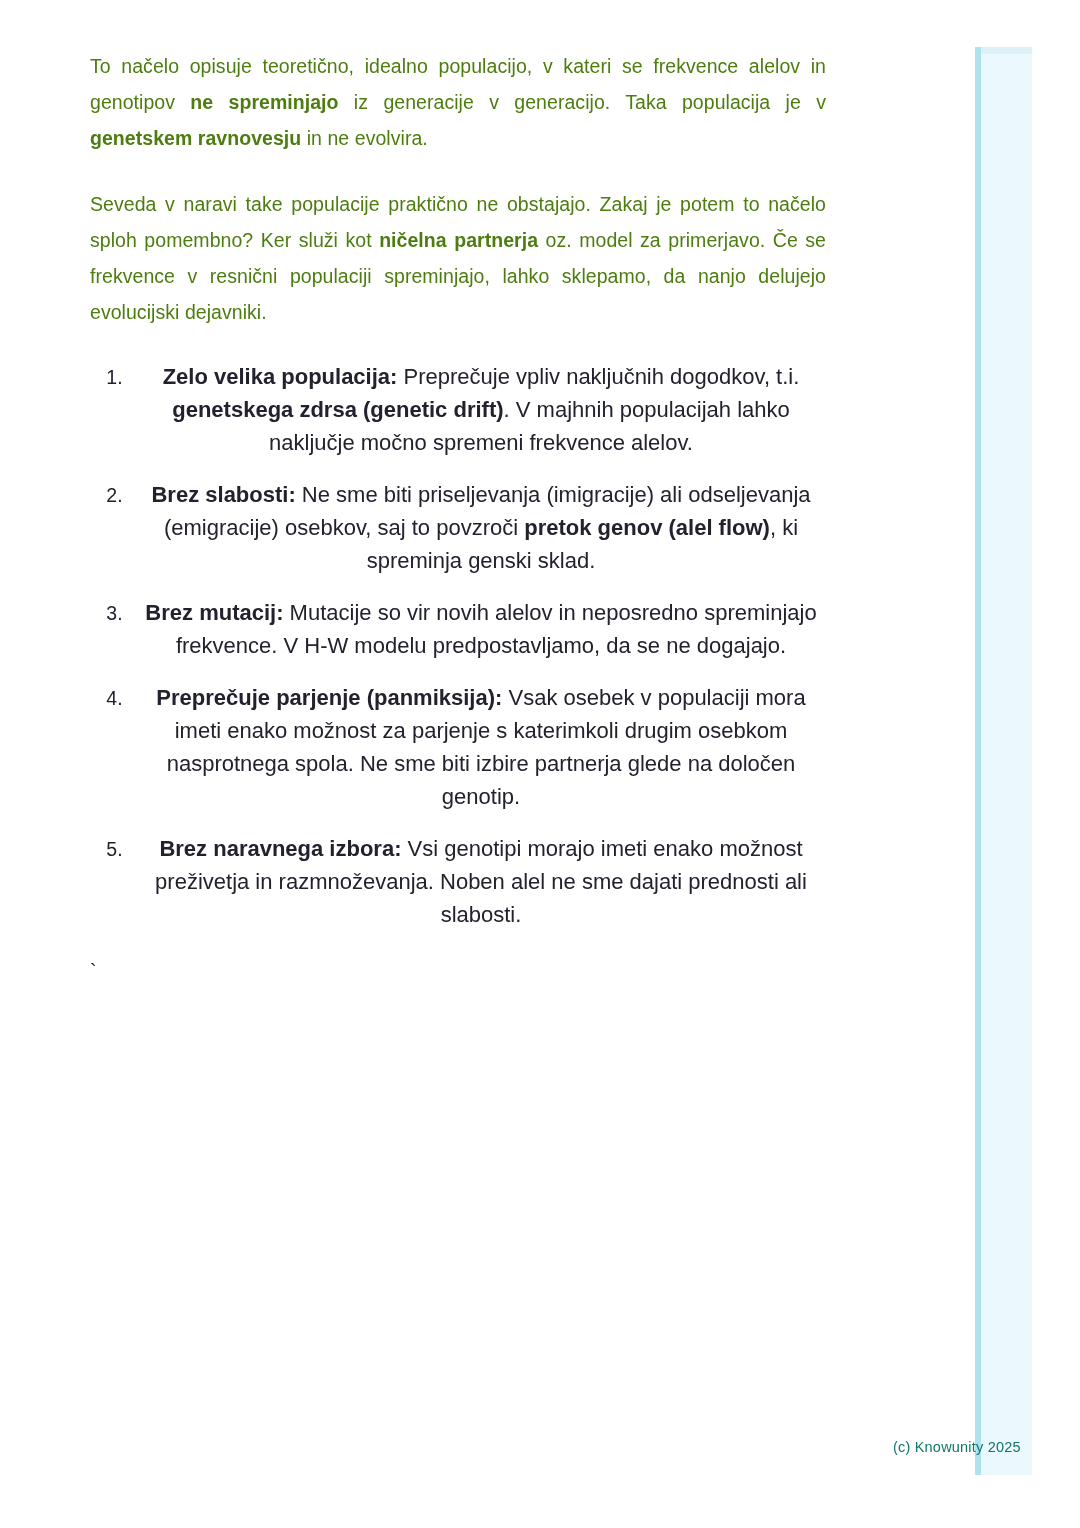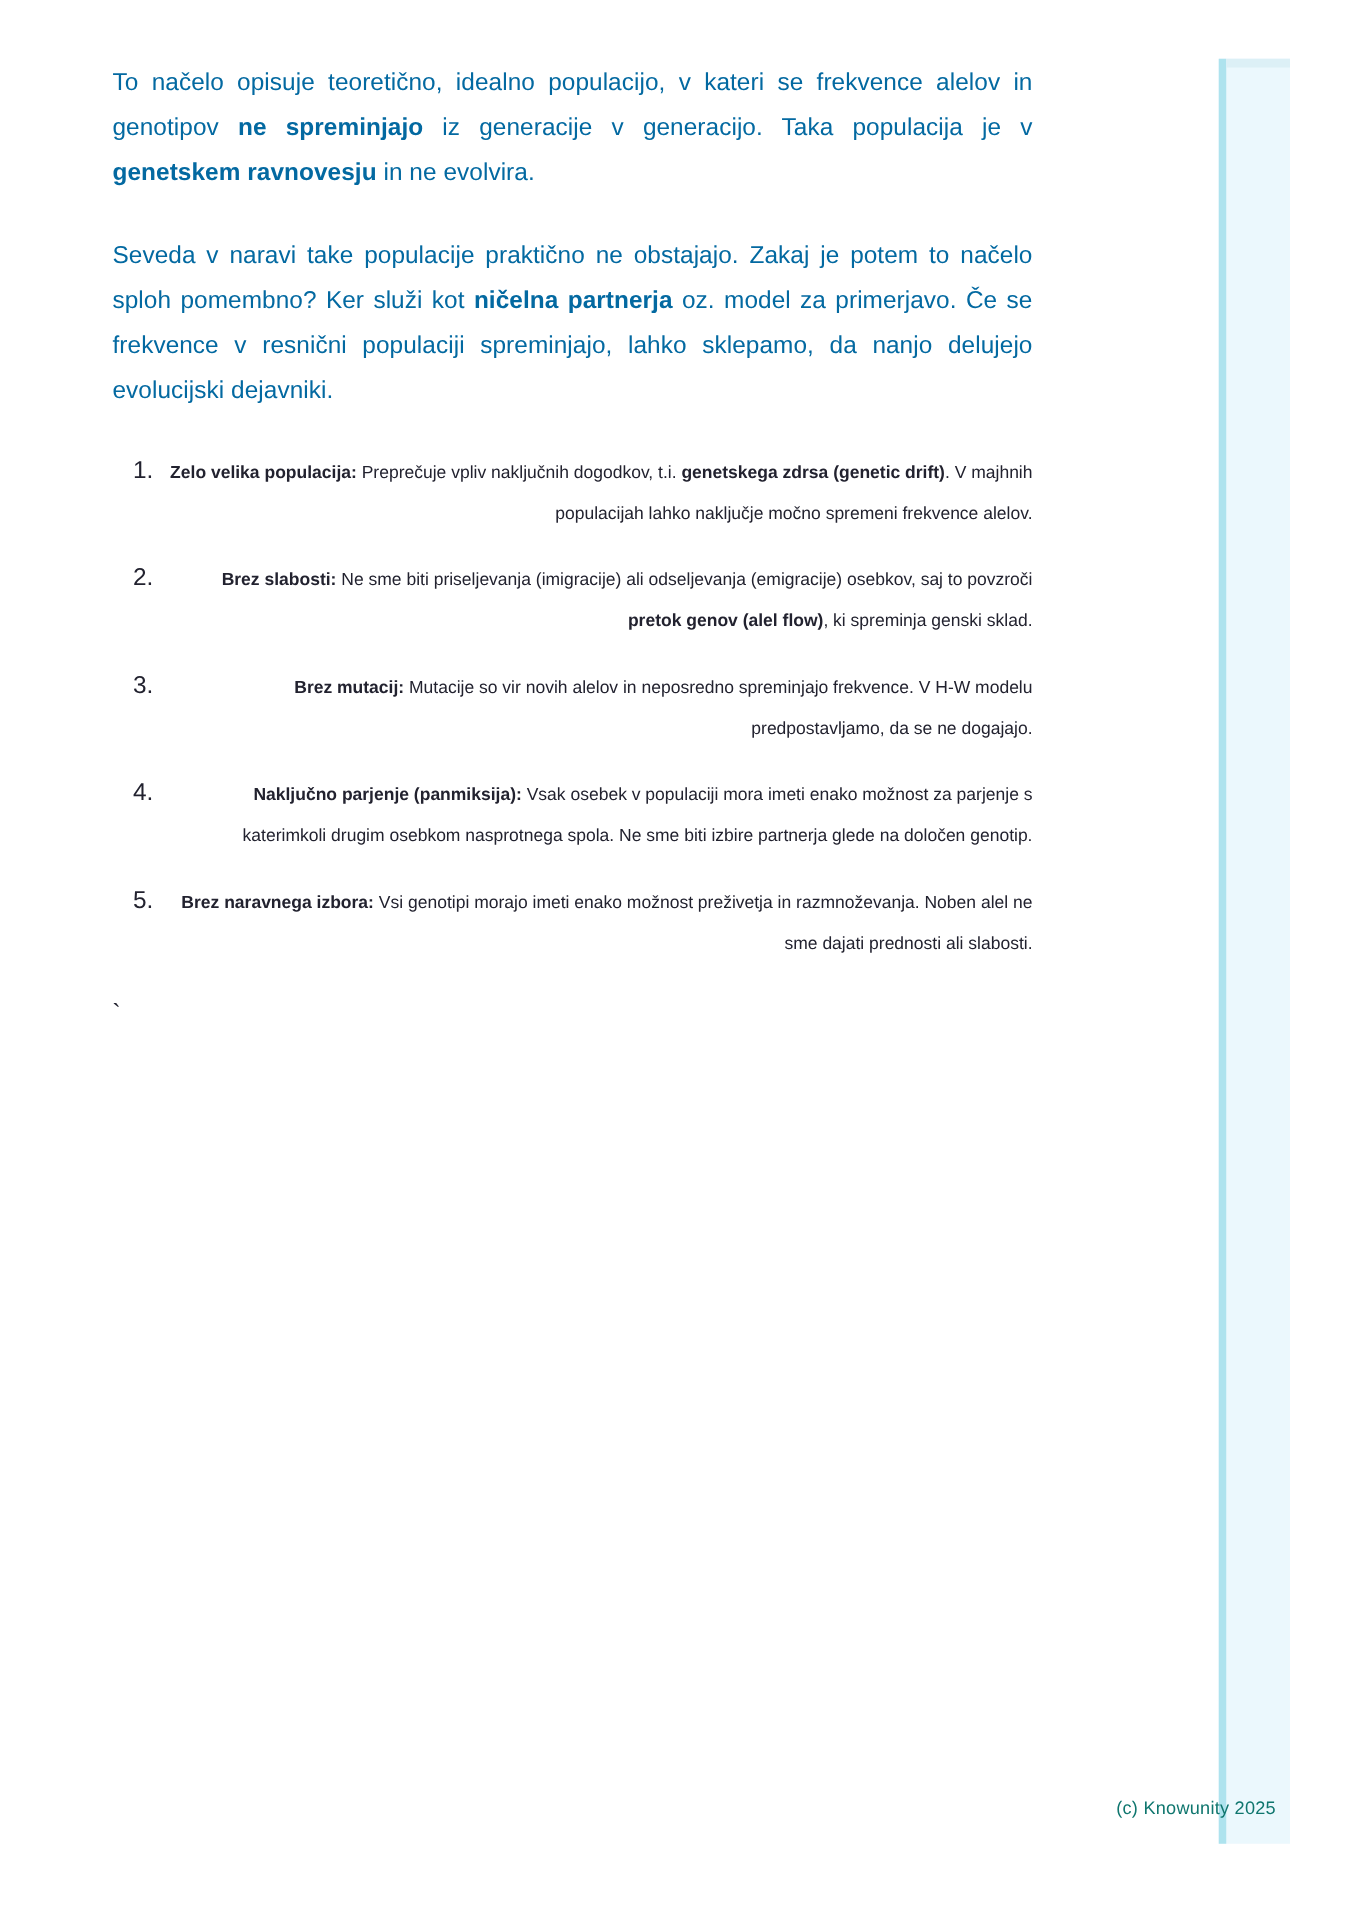--- a/index.html
+++ b/index.html
@@ -55,46 +55,46 @@
     position: absolute;
     left: 90px;
     top: 48px;
     width: 736px;
   }
 
   p.body-para {
     margin: 0 0 30px 0;
     font-size: 19.5px;
     line-height: 36px;
-    color: #0369a1;
+    color: #4d7c0f;
     text-align: justify;
     letter-spacing: 0.05px;
   }
 
   h2.section-heading {
     margin: 14px 0 16px 0;
     font-size: 25px;
     line-height: 34px;
     font-weight: bold;
     color: #35c5e3;
     letter-spacing: 0.1px;
   }
 
   ol.conditions {
     margin: 10px 0 0 0;
     padding: 0 0 0 38px;
     list-style-position: outside;
   }
   ol.conditions > li {
-    font-size: 14px;
+    font-size: 22px;
     line-height: 33px;
     color: #22222f;
     margin: 0 0 19px 0;
     padding-left: 8px;
-    text-align: right;
+    text-align: center;
   }
   ol.conditions > li::marker {
     font-size: 19.5px;
     color: #22222f;
   }
   ol.conditions b {
     font-weight: bold;
   }
 
   .trailing-mark {
@@ -129,21 +129,21 @@
     <p class="body-para"><span>To načelo opisuje teoretično, idealno populacijo, v kateri se frekvence alelov in genotipov </span><b>ne spreminjajo</b><span> iz generacije v generacijo. Taka populacija je v </span><b>genetskem ravnovesju</b><span> in ne evolvira.</span></p>
 
     <p class="body-para"><span>Seveda v naravi take populacije praktično ne obstajajo. Zakaj je potem to načelo sploh pomembno? Ker služi kot </span><b>ničelna partnerja</b><span> oz. model za primerjavo. Če se frekvence v resnični populaciji spreminjajo, lahko sklepamo, da nanjo delujejo evolucijski dejavniki.</span></p>
 
 
 
     <ol class="conditions">
       <li><b>Zelo velika populacija:</b><span> Preprečuje vpliv naključnih dogodkov, t.i. </span><b>genetskega zdrsa (genetic drift)</b><span>. V majhnih populacijah lahko naključje močno spremeni frekvence alelov.</span></li>
       <li><b>Brez slabosti:</b><span> Ne sme biti priseljevanja (imigracije) ali odseljevanja (emigracije) osebkov, saj to povzroči </span><b>pretok genov (alel flow)</b><span>, ki spreminja genski sklad.</span></li>
       <li><b>Brez mutacij:</b><span> Mutacije so vir novih alelov in neposredno spreminjajo frekvence. V H-W modelu predpostavljamo, da se ne dogajajo.</span></li>
-      <li><b>Naključno parjenje (panmiksija):</b><span> Vsak osebek v populaciji mora imeti enako možnost za parjenje s katerimkoli drugim osebkom nasprotnega spola. Ne sme biti izbire partnerja glede na določen genotip.</span></li>
+      <li><b>Preprečuje parjenje (panmiksija):</b><span> Vsak osebek v populaciji mora imeti enako možnost za parjenje s katerimkoli drugim osebkom nasprotnega spola. Ne sme biti izbire partnerja glede na določen genotip.</span></li>
       <li><b>Brez naravnega izbora:</b><span> Vsi genotipi morajo imeti enako možnost preživetja in razmnoževanja. Noben alel ne sme dajati prednosti ali slabosti.</span></li>
     </ol>
 
     <div class="trailing-mark">`</div>
 
   </div>
 </div>
 
 <div id="watermark">(c) Knowunity 2025</div>
 

